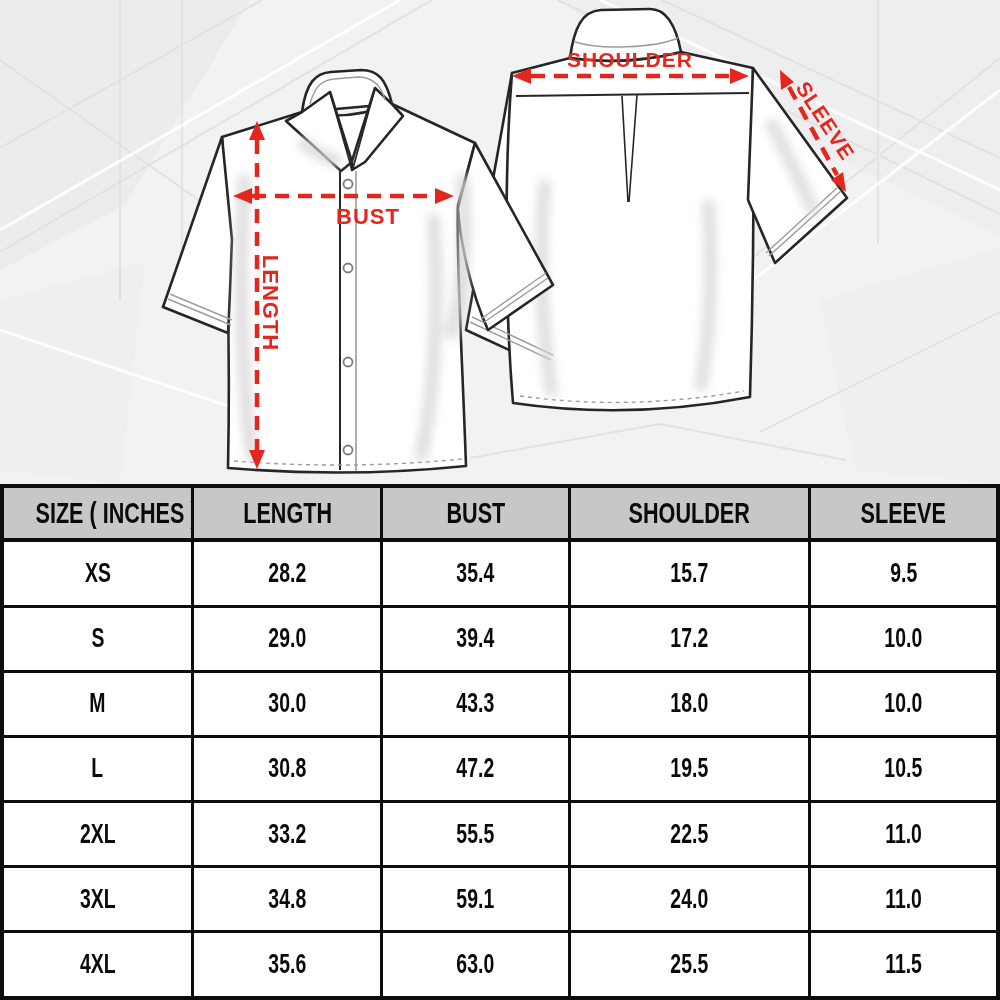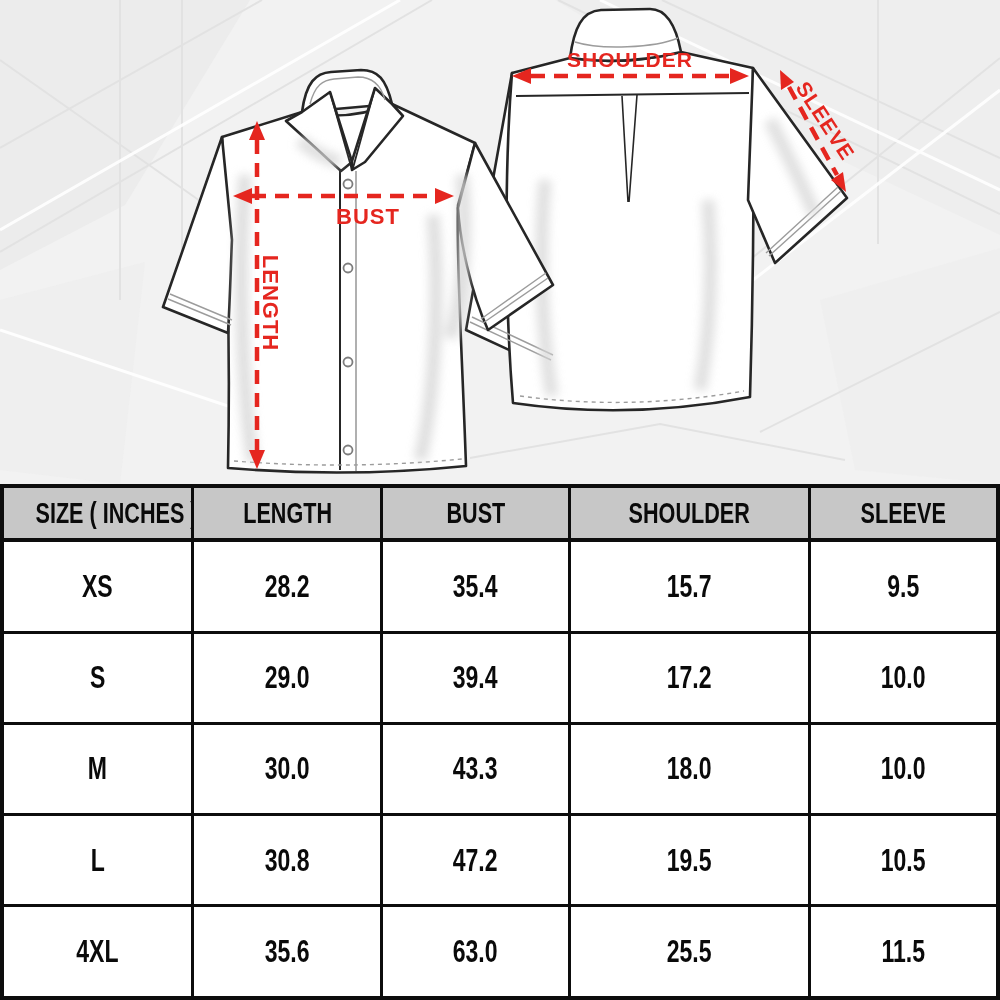--- a/index.html
+++ b/index.html
@@ -16,21 +16,21 @@
     border:4px solid #0d0d0d;
   }
   table.size-table th, table.size-table td{
     border:3px solid #0d0d0d;
     text-align:center;vertical-align:middle;
     padding:0;color:#0a0a0a;overflow:hidden;white-space:nowrap;
   }
   table.size-table thead th{
     background:#c7c7c7;height:50px;font-size:30px;border-bottom-width:4px;
   }
-  table.size-table td{font-size:32px;}
+  table.size-table td{font-size:27px;}
   .cnd{
     display:inline-block;font-weight:700;
     transform:scaleX(0.72);transform-origin:center;
     letter-spacing:0px;
   }
   .col-size{width:19.1%;} .col-length{width:19.0%;} .col-bust{width:18.8%;}
   .col-shoulder{width:24.2%;} .col-sleeve{width:18.9%;}
   
   .meas-label{font-family:"Liberation Sans",sans-serif;font-weight:700;letter-spacing:1px;}
 </style>
@@ -217,20 +217,34 @@
           <td><span class="cnd">10.0</span></td>
         </tr>
         <tr>
           <td><span class="cnd">L</span></td>
           <td><span class="cnd">30.8</span></td>
           <td><span class="cnd">47.2</span></td>
           <td><span class="cnd">19.5</span></td>
           <td><span class="cnd">10.5</span></td>
         </tr>
         <tr>
+          <td><span class="cnd">2XL</span></td>
+          <td><span class="cnd">33.2</span></td>
+          <td><span class="cnd">55.5</span></td>
+          <td><span class="cnd">22.5</span></td>
+          <td><span class="cnd">11.0</span></td>
+        </tr>
+        <tr>
+          <td><span class="cnd">3XL</span></td>
+          <td><span class="cnd">34.8</span></td>
+          <td><span class="cnd">59.1</span></td>
+          <td><span class="cnd">24.0</span></td>
+          <td><span class="cnd">11.0</span></td>
+        </tr>
+        <tr>
           <td><span class="cnd">4XL</span></td>
           <td><span class="cnd">35.6</span></td>
           <td><span class="cnd">63.0</span></td>
           <td><span class="cnd">25.5</span></td>
           <td><span class="cnd">11.5</span></td>
         </tr>
       </tbody>
   </table>
 
 </div>

